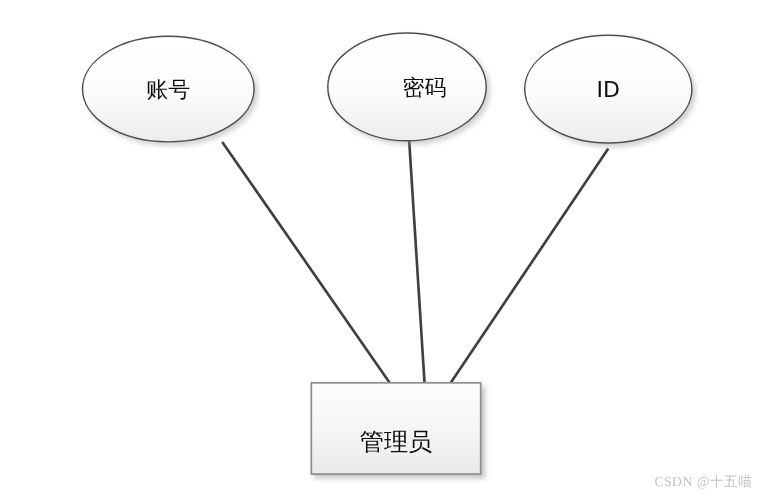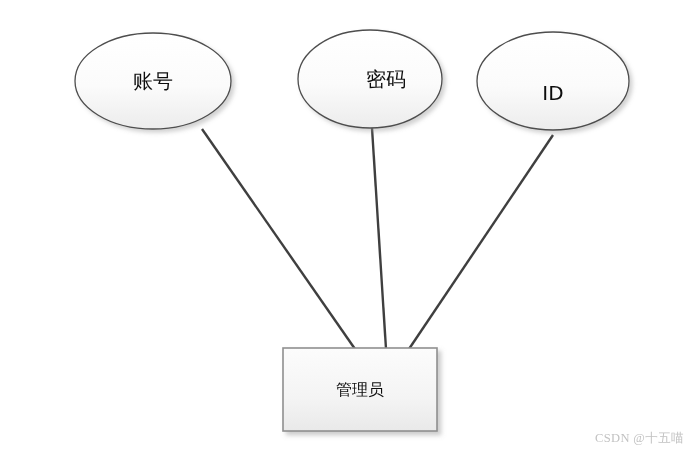--- a/index.html
+++ b/index.html
@@ -27,22 +27,23 @@
     font-family: "DejaVu Sans", "Liberation Sans", sans-serif;
     white-space: nowrap;
     text-align: center;
     pointer-events: none;
   }
   .attr-label {
     font-size: 20px;
     line-height: 20px;
   }
   .entity-label {
-    font-size: 16px;
+    font-size: 22px;
     line-height: 22px;
+    margin-top: 13px;
   }
   #watermark {
     position: absolute;
     right: 11px;
     bottom: 6px;
     color: #c2c2c2;
     font-size: 12.5px;
     letter-spacing: 0.4px;
     font-family: Liberation Serif, serif;
     white-space: nowrap;
@@ -85,17 +86,17 @@
 
   <g>
     <rect x="283" y="348" width="154" height="83" fill="url(#rectFill)" stroke="#8f8f8f" stroke-width="1.6" filter="url(#rectShadow)"></rect>
   </g>
 </svg>
 
 <div class="er-label attr-label" style="left:103px; top:71px; width:100px;">账号</div>
 
 <div class="er-label attr-label" style="left:336px; top:69px; width:100px;">密码</div>
 
-<div class="er-label attr-label" style="left:503px; top:71px; width:100px;margin-top:12px;">ID</div>
+<div class="er-label attr-label" style="left:503px; top:71px; width:100px;">ID</div>
 
 <div class="er-label entity-label" style="left:310px; top:379px; width:100px;">管理员</div>
 
 <div id="watermark">CSDN @十五喵</div>
 
 </body></html>

